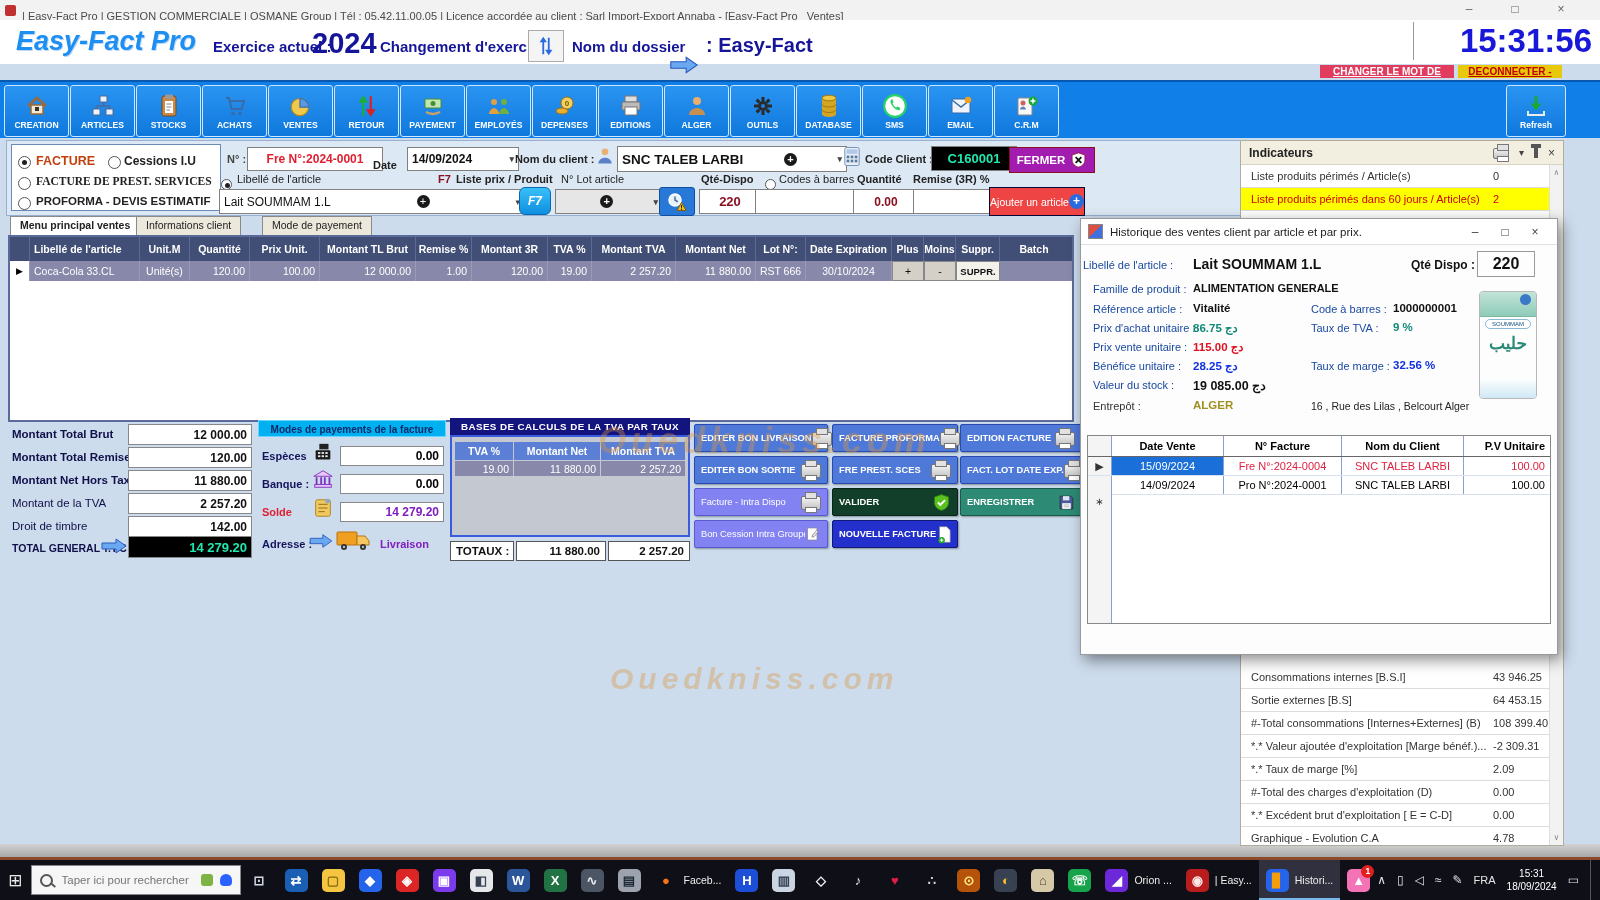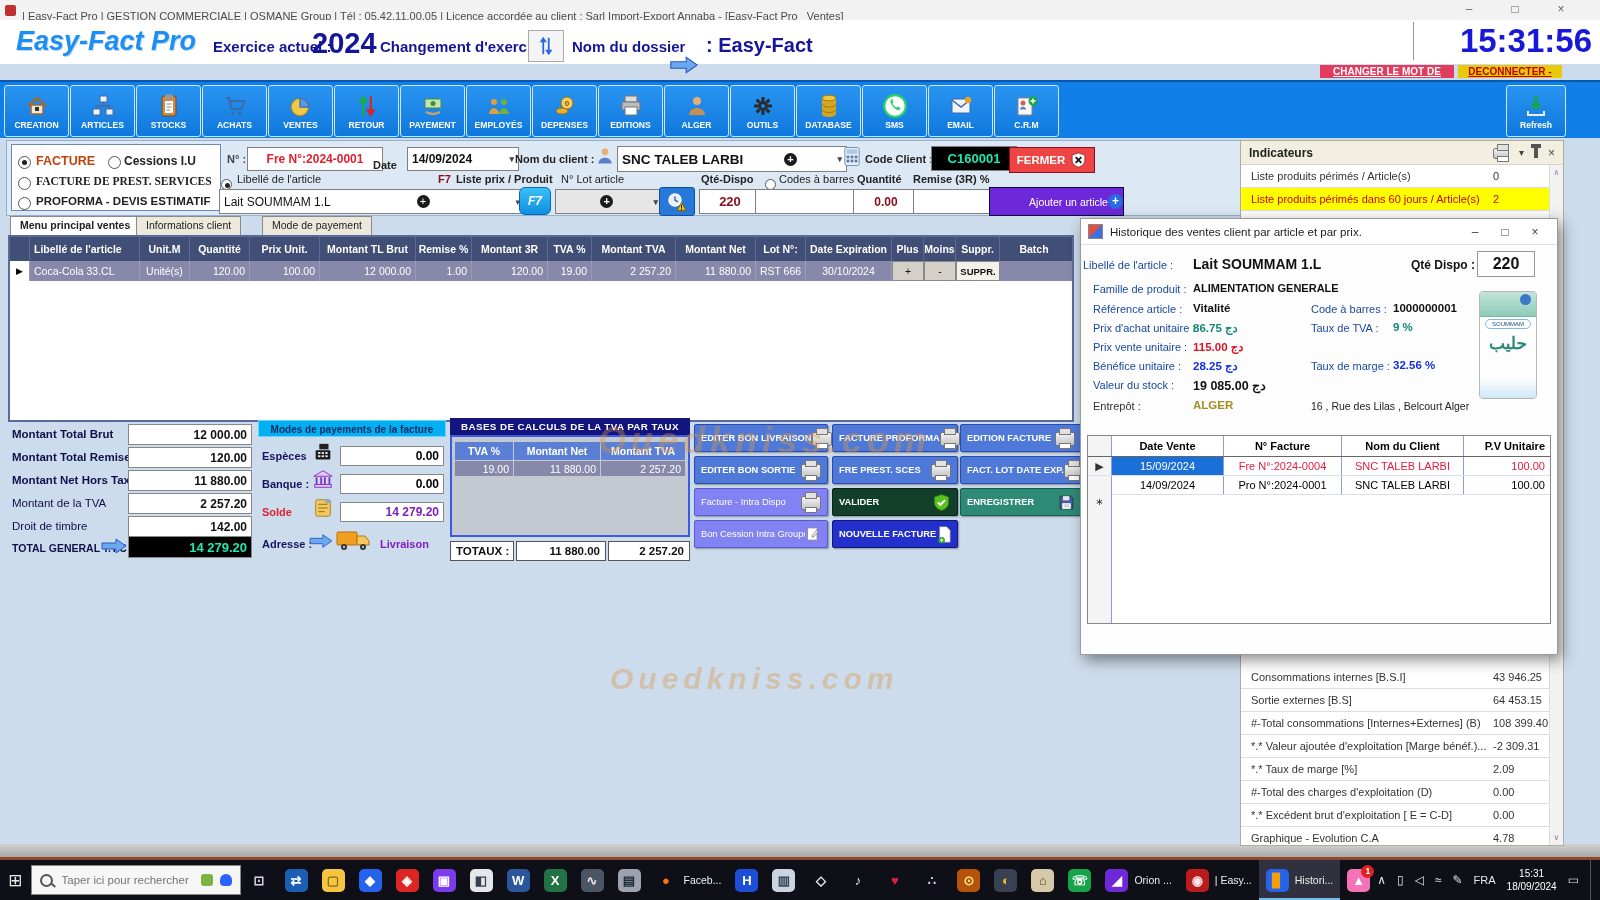--- a/index.html
+++ b/index.html
@@ -29,22 +29,22 @@
   .radiobox{position:absolute;left:4px;top:3px;width:208px;height:65px;background:#fff;border:1px solid #6a8ab8;}
   .radio{display:inline-block;width:11px;height:11px;border:1px solid #555;border-radius:50%;background:#fff;vertical-align:-2px;}
   .radio.sel::after{content:"";display:block;width:5px;height:5px;background:#222;border-radius:50%;margin:3px;}
   .flab{position:absolute;font-size:11px;font-weight:bold;color:#222;white-space:nowrap;}
   .fld{position:absolute;background:#fff;border:1px solid #808080;font-size:12px;font-weight:bold;color:#111;display:flex;align-items:center;padding:0 4px;}
   .ddarrow{margin-left:auto;font-size:9px;color:#444;}
   .pluscircle{width:13px;height:13px;border-radius:50%;background:#1a1a1a;color:#fff;font-size:11px;line-height:13px;text-align:center;margin-left:auto;flex:none;}
   .pluscircle::before{content:"+";}
   .f7btn{position:absolute;left:512px;top:46px;width:30px;height:26px;background:linear-gradient(#38c0f8,#0f8fe0);border:1px solid #0868b0;border-radius:6px;color:#fff;font-weight:bold;font-style:italic;font-size:12px;text-align:center;line-height:26px;}
   .alertbtn{position:absolute;left:652px;top:46px;width:34px;height:27px;background:#2878d8;border:1px solid #1050a0;border-radius:3px;display:flex;align-items:center;justify-content:center;}
-  .fermer{position:absolute;left:1002px;top:6px;width:84px;height:24px;background:#ef4444;border:1px solid #8a1020;color:#fff;font-size:11.5px;font-weight:bold;display:flex;align-items:center;justify-content:center;gap:5px;}
-  .ajouter{position:absolute;left:982px;top:46px;width:94px;height:27px;background:#6d28d9;border:1px solid #05093a;color:#fff;font-size:10.5px;display:flex;align-items:center;justify-content:center;padding-left:39px;}
+  .fermer{position:absolute;left:1002px;top:6px;width:84px;height:24px;background:#a21caf;border:1px solid #8a1020;color:#fff;font-size:11.5px;font-weight:bold;display:flex;align-items:center;justify-content:center;gap:5px;}
+  .ajouter{position:absolute;left:982px;top:46px;width:94px;height:27px;background:#ef4444;border:1px solid #05093a;color:#fff;font-size:10.5px;display:flex;align-items:center;justify-content:center;}
   .ajouter .pc2{width:15px;height:15px;border-radius:50%;background:#2a6ae0;color:#fff;font-weight:bold;font-size:12px;line-height:15px;text-align:center;}
   .ajouter .pc2::before{content:"+";}
   
   .tab{position:absolute;top:216px;height:17px;background:#ece8dc;border:1px solid #8a8a8a;border-bottom:none;font-size:10.5px;color:#222;padding:2px 9px 0;}
   .tab.active{background:#fff;font-weight:bold;}
   
   .vtable{position:absolute;left:8px;top:235px;width:1062px;height:183px;background:#fff;border:2px solid #5a6a9a;}
   .vh{position:absolute;left:0;top:0;right:0;height:24px;background:#414e75;display:flex;}
   .vh .c{border-right:1px solid #5d6a96;color:#fff;font-weight:bold;font-size:10.5px;display:flex;align-items:center;justify-content:center;height:100%;box-sizing:border-box;white-space:nowrap;overflow:hidden;}
   .vr{position:absolute;left:0;top:24px;right:0;height:20px;background:#8888aa;display:flex;}

